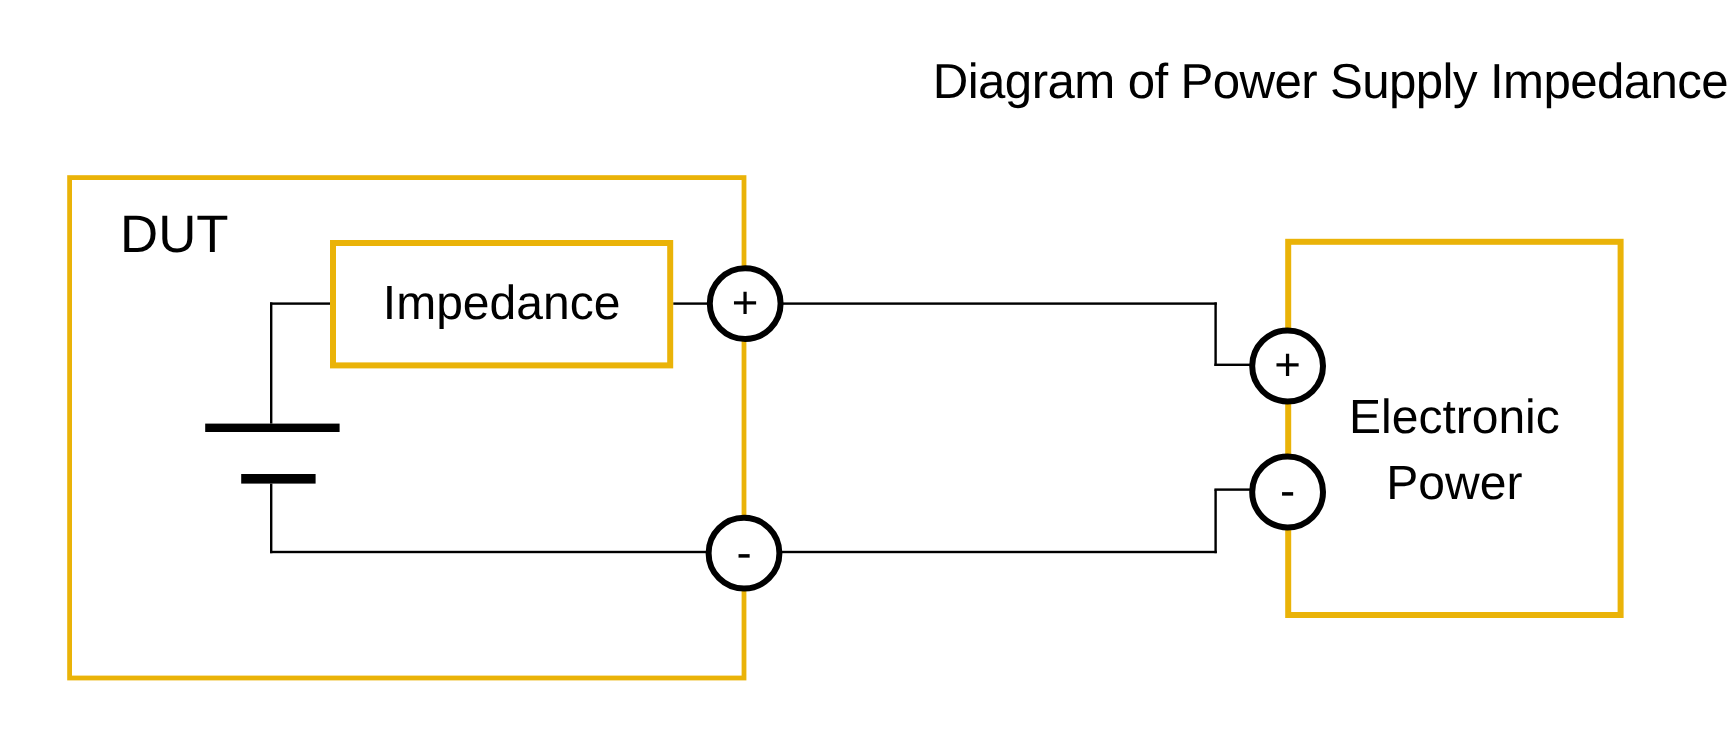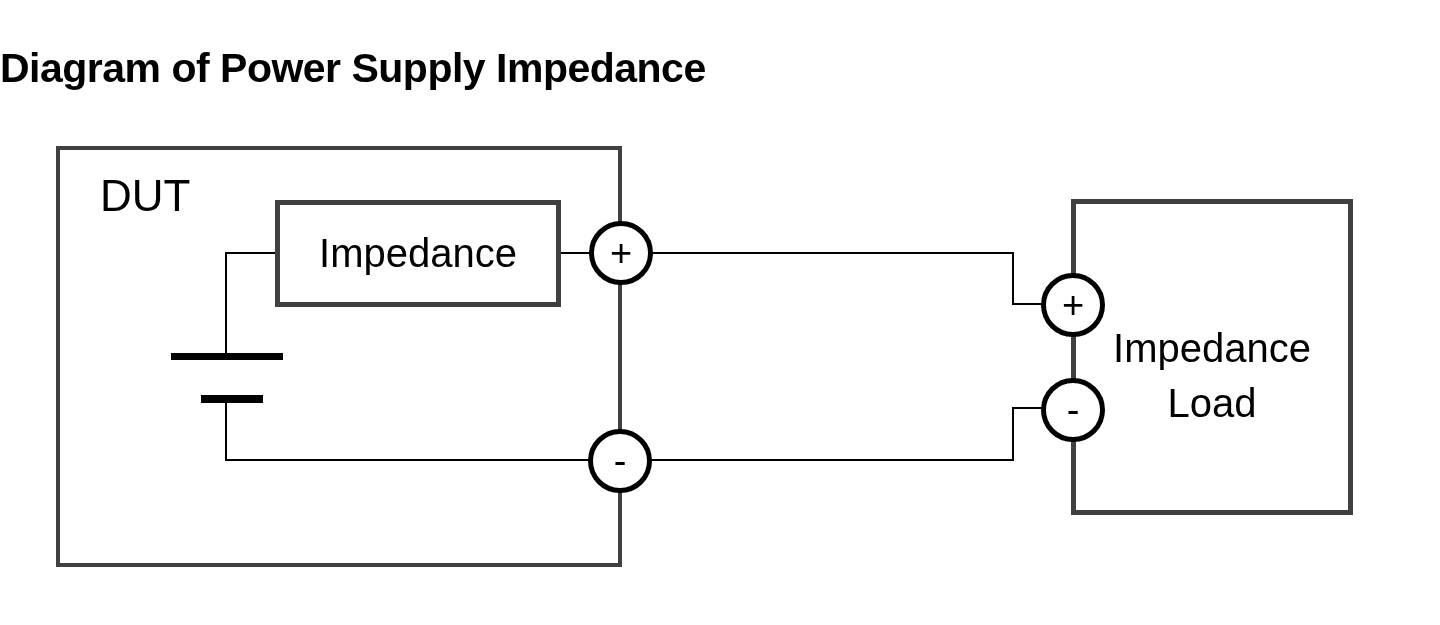--- a/index.html
+++ b/index.html
@@ -15,30 +15,29 @@
     font-family: "Liberation Sans", sans-serif;
     color: #000000;
     overflow: hidden;
   }
   .abs { position: absolute; }
 
   .title {
     left: 0;
     top: 48px;
     width: 1440px;
-    text-align: left;
+    text-align: right;
     font-size: 41px;
     line-height: 1;
     letter-spacing: -0.5px;
-    font-weight: bold;
   }
 
   .box {
     box-sizing: border-box;
-    border: 5px solid #404040;
+    border: 5px solid #eab308;
     background: transparent;
     z-index: 1;
   }
   .dut-box {
     left: 56px;
     top: 146px;
     width: 566px;
     height: 421px;
     border-width: 4px;
   }
@@ -133,21 +132,21 @@
   <div class="abs wire" style="left:651px; top:459px; width:363px; height:2px;"></div>
   <div class="abs wire" style="left:1012px; top:408px; width:2px; height:53px;"></div>
   <div class="abs wire" style="left:1012px; top:407px; width:31px; height:2px;"></div>
 
   <div class="abs box impedance-box">
     <span>Impedance</span>
   </div>
 
   <div class="abs box load-box"></div>
   <div class="abs load-label">
-    <span>Impedance Load</span>
+    <span>Electronic Power</span>
   </div>
 
   <div class="abs terminal" style="left:589px; top:221px;">
     <span>+</span>
   </div>
   <div class="abs terminal" style="left:588px; top:429px;">
     <span>-</span>
   </div>
 
   <div class="abs terminal" style="left:1041px; top:273px;">

